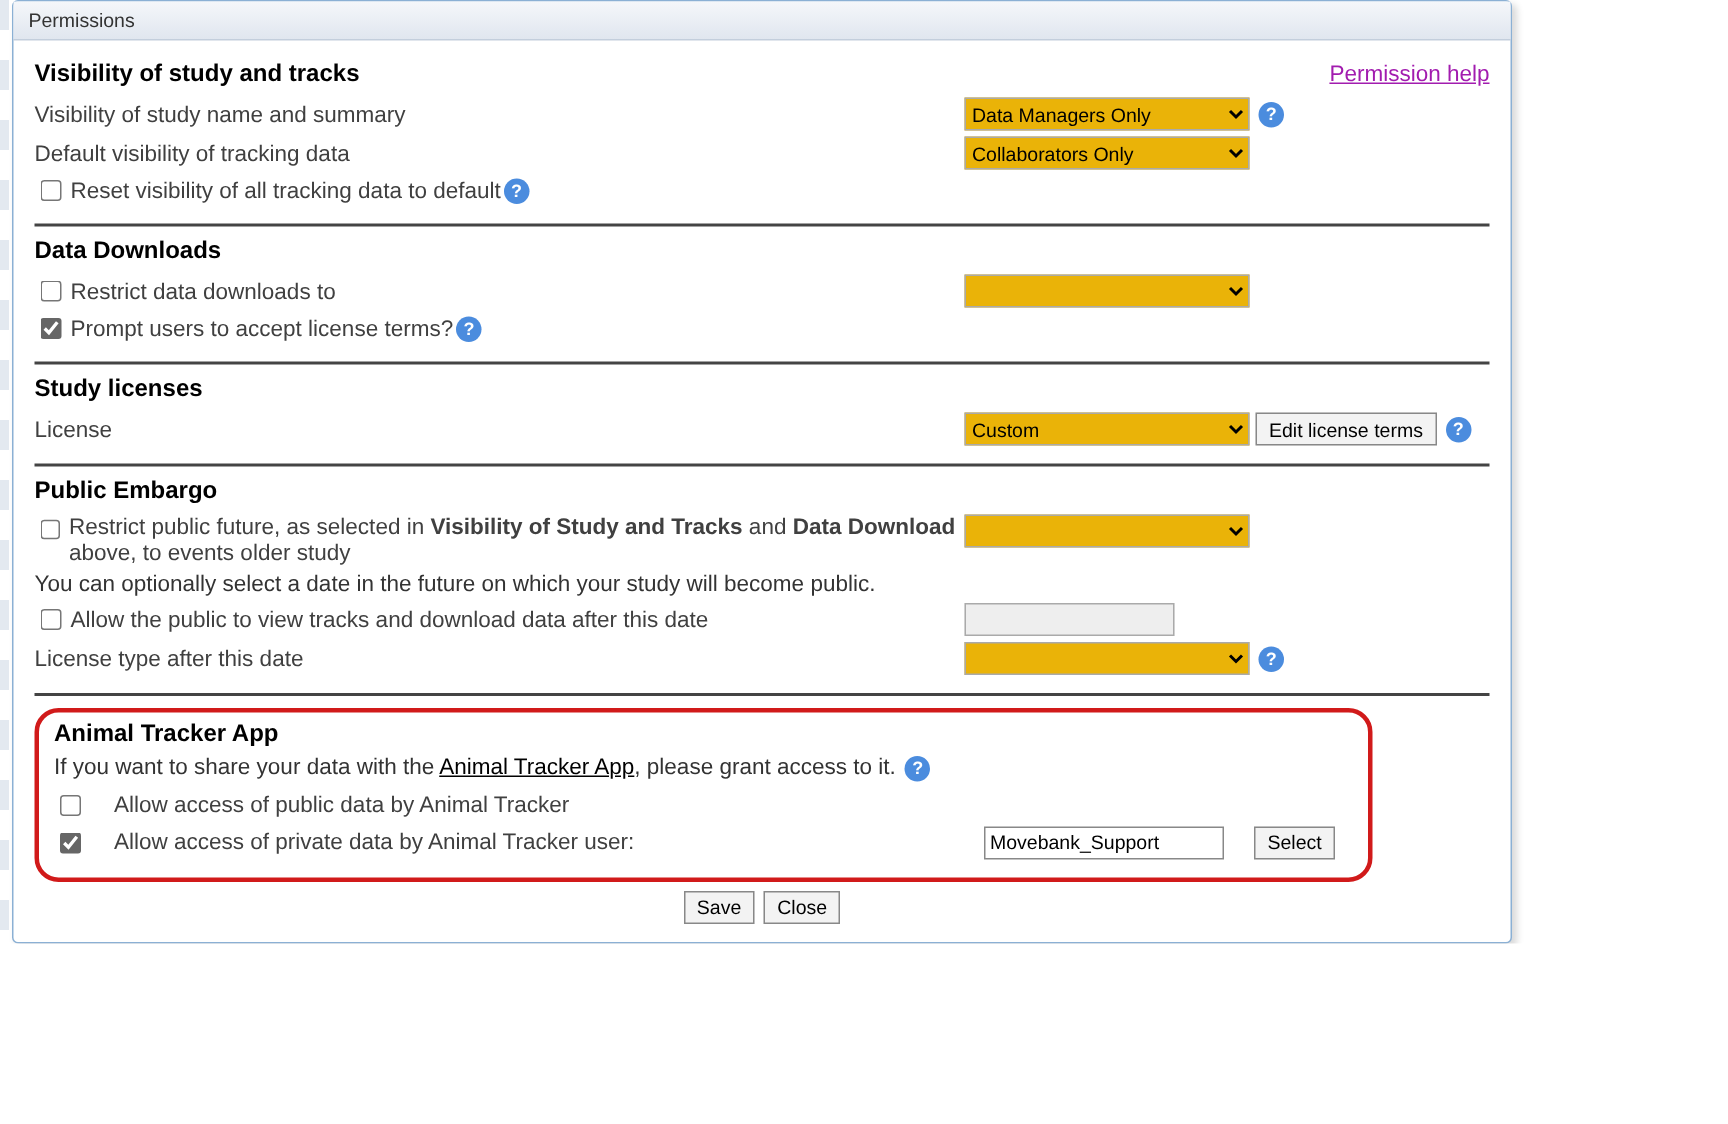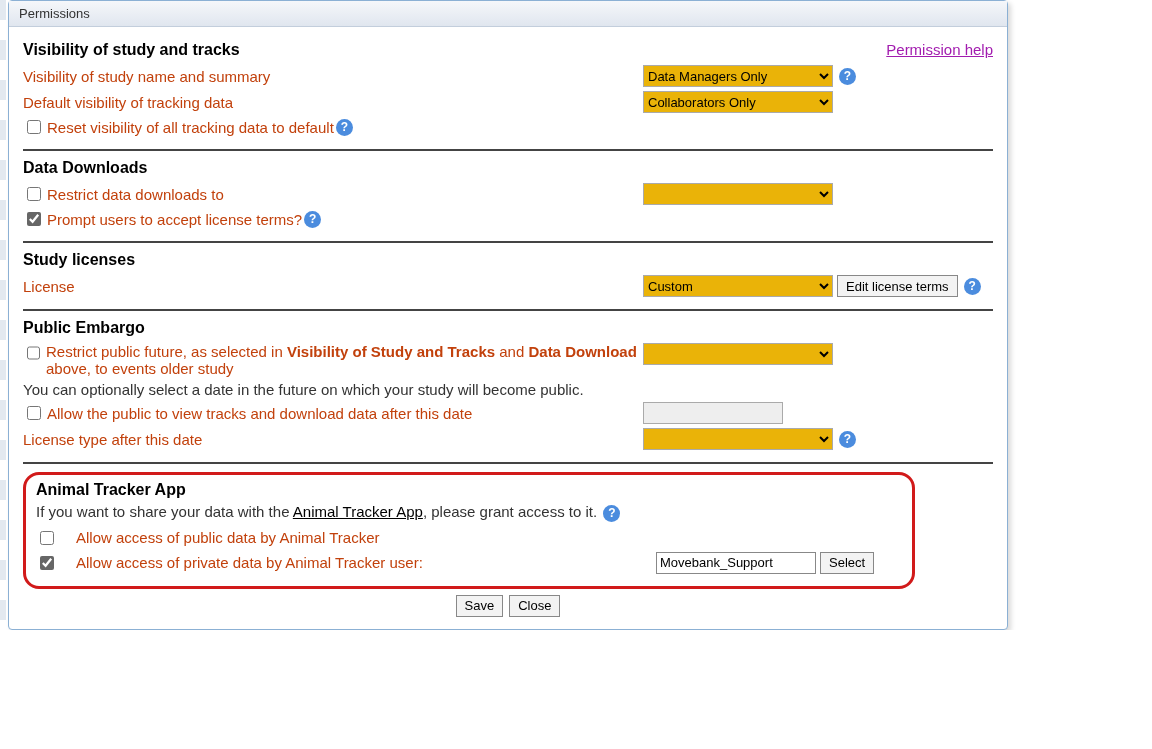--- a/index.html
+++ b/index.html
@@ -49,38 +49,38 @@
     margin: 10px 0 8px 0;
   }
   .row {
     display: flex;
     align-items: center;
     padding: 2px 0;
     min-height: 24px;
   }
   .label {
     font-size: 15px;
-    color: #c2410c;
+    color: #404040;
   }
   .left {
     flex: 0 0 620px;
     display: flex;
     align-items: center;
   }
   .right {
     flex: 0 0 360px;
     display: flex;
     align-items: center;
     gap: 4px;
   }
   .right-narrow {
     flex: 0 0 280px;
     display: flex;
     align-items: flex-start;
-    gap: 4px;
+    gap: 20px;
   }
   .chk {
     width: 14px;
     height: 14px;
     margin: 0 6px 0 2px;
     accent-color: #666;
   }
   .chk-indent {
     margin-left: 4px;
   }

